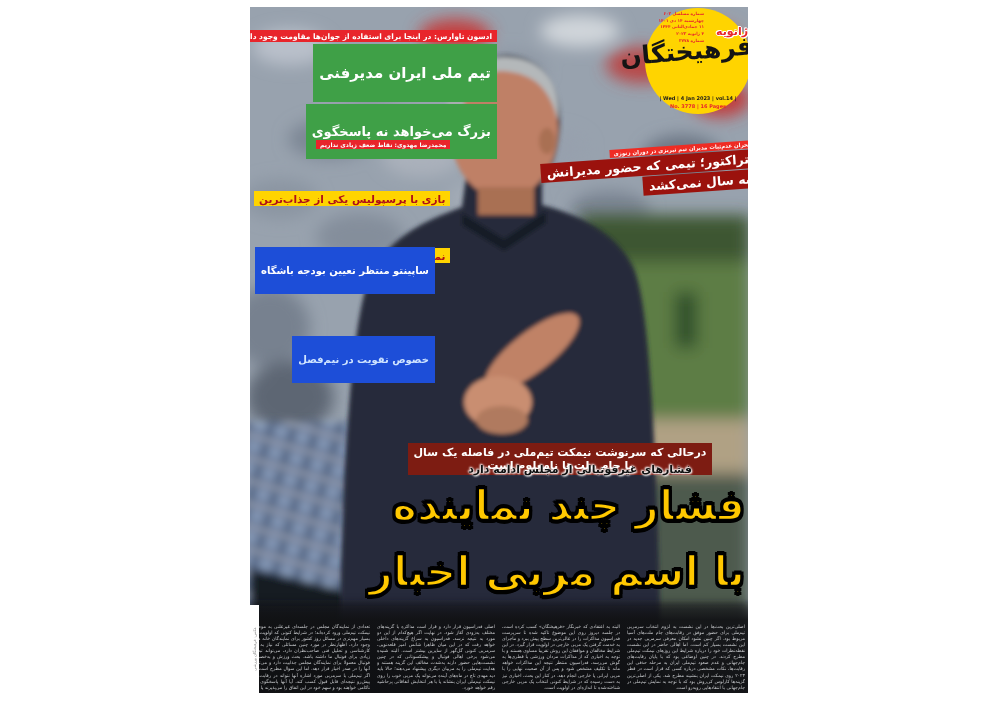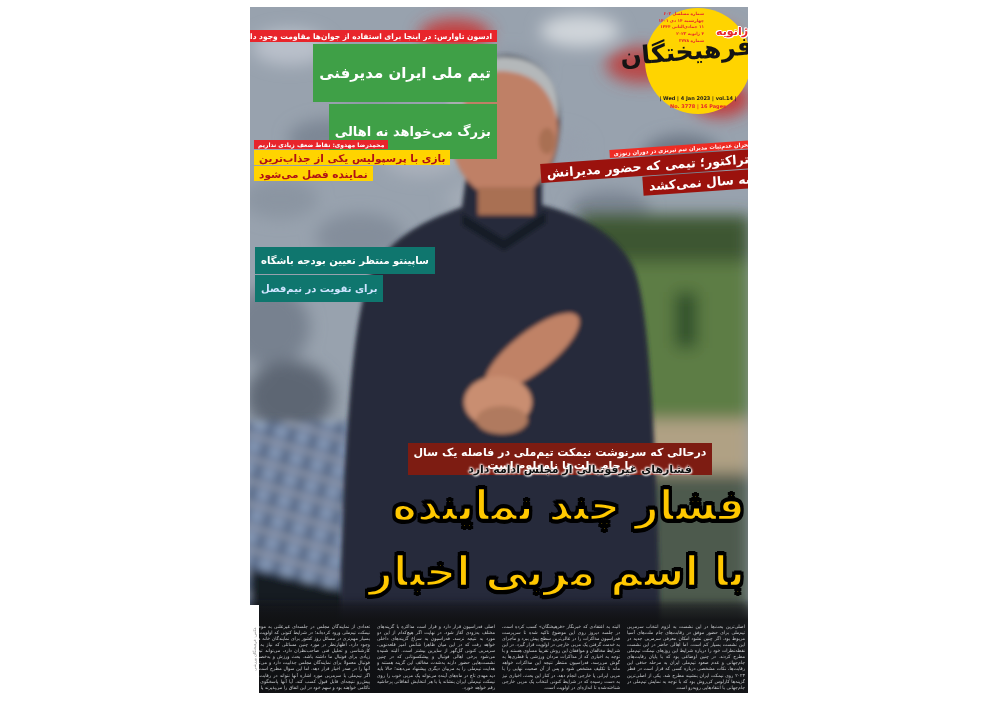--- a/index.html
+++ b/index.html
@@ -5,33 +5,33 @@
   html,body{margin:0;padding:0;background:#ffffff;}
   .canvas{position:relative;width:1000px;height:701px;background:#ffffff;overflow:hidden;
           font-family:"DejaVu Sans","Liberation Sans",sans-serif;}
   .page{position:absolute;left:250px;top:7px;width:498px;height:686px;overflow:hidden;background:#98a2ae;}
   .photo{position:absolute;left:0;top:0;width:498px;height:686px;}
   .bottom-shade{position:absolute;left:0;top:592px;width:498px;height:94px;
                 background:linear-gradient(180deg,rgba(20,21,24,0) 0%,rgba(16,17,19,.88) 22%,rgba(14,15,17,.94) 100%);}
   
   .stack{position:absolute;display:flex;flex-direction:column;direction:ltr;}
   .stack.r{align-items:flex-end;}
-  .stack.l{align-items:flex-start;}
+  .stack.l{align-items:flex-end;gap:41px;}
   .tag,.bar{direction:rtl;white-space:nowrap;width:max-content;}
   .tag{color:#fff;font-weight:bold;}
   .s1{top:23px;right:251px;}
   .s1 .tag{background:#e8252b;font-size:7.5px;padding:1.5px 5px;}
   .s1 .bar{background:#3fa047;color:#fff;font-weight:bold;padding:20px 6px;margin-top:2px;}
   .s1 .b1{font-size:15px;}
   .s1 .b2{font-size:13px;}
   .s2{left:4px;top:133px;}
   .s2 .tag{background:#e8252b;font-size:6px;padding:1px 4px;}
   .s2 .bar{background:#ffd400;color:#b01016;font-weight:bold;font-size:10.5px;padding:1.5px 5px;margin-top:1px;}
   .s3{left:5px;top:239px;}
-  .s3 .bar{background:#0f766e;color:#fff;font-weight:bold;font-size:10px;padding:8px 6px;margin-top:1px;}
+  .s3 .bar{background:#1d4ed8;color:#fff;font-weight:bold;font-size:10px;padding:18px 6px;margin-top:1px;}
   .s3 .b2{color:#cfe4ff;}
   .s4{right:-6px;top:133px;transform:rotate(-4deg);transform-origin:100% 0;}
   .s4 .tag{background:#ef2c24;font-size:5.5px;padding:1px 4px;}
   .s4 .bar{background:#9b120d;color:#fff;font-weight:bold;font-size:12.5px;padding:2px 6px;margin-top:1px;}
   
   .logo{position:absolute;left:395px;top:1px;width:106px;height:106px;}
   .logo-circle{position:absolute;inset:0;border-radius:50%;background:#ffd400;}
   .dates-fa{position:absolute;left:5px;top:3px;width:54px;font-size:4.2px;line-height:1.6;
             color:#e8252b;font-weight:bold;text-align:right;direction:rtl;}
   .calligraphy{position:absolute;left:-4px;right:-2px;top:28px;text-align:center;font-size:25px;font-weight:bold;
@@ -130,32 +130,32 @@
         <ellipse cx="248" cy="395" rx="34" ry="26" fill="#c98e71"></ellipse>
         <ellipse cx="252" cy="413" rx="26" ry="14" fill="#b07a5e"></ellipse>
       </g>
       <rect x="0" y="596" width="498" height="90" fill="#17181a" opacity="0.55" filter="url(#b4)"></rect>
     </svg>
     <div class="bottom-shade"></div>
 
     <div class="stack r s1">
       <span class="tag">ادسون تاوارس: در اینجا برای استفاده از جوان‌ها مقاومت وجود دارد</span>
       <span class="bar b1">تیم ملی ایران مدیرفنی</span>
-      <span class="bar b2">بزرگ می‌خواهد نه اهالی</span>
+      <span class="bar b2">بزرگ می‌خواهد نه پاسخگوی</span>
     </div>
 
     <div class="stack l s2">
       <span class="tag">محمدرضا مهدوی: نقاط ضعف زیادی نداریم</span>
       <span class="bar">بازی با پرسپولیس یکی از جذاب‌ترین</span>
       <span class="bar">نماینده فصل می‌شود</span>
     </div>
 
     <div class="stack l s3">
       <span class="bar b1">ساپینتو منتظر تعیین بودجه باشگاه</span>
-      <span class="bar b2">برای تقویت در نیم‌فصل</span>
+      <span class="bar b2">خصوص تقویت در نیم‌فصل</span>
     </div>
 
     <div class="stack r s4">
       <span class="tag">بحران عدم‌ثبات مدیران تیم تبریزی در دوران زنوزی</span>
       <span class="bar">تراکتور؛ تیمی که حضور مدیرانش</span>
       <span class="bar">به سال نمی‌کشد</span>
     </div>
 
     <div class="logo">
       <div class="logo-circle"></div>

